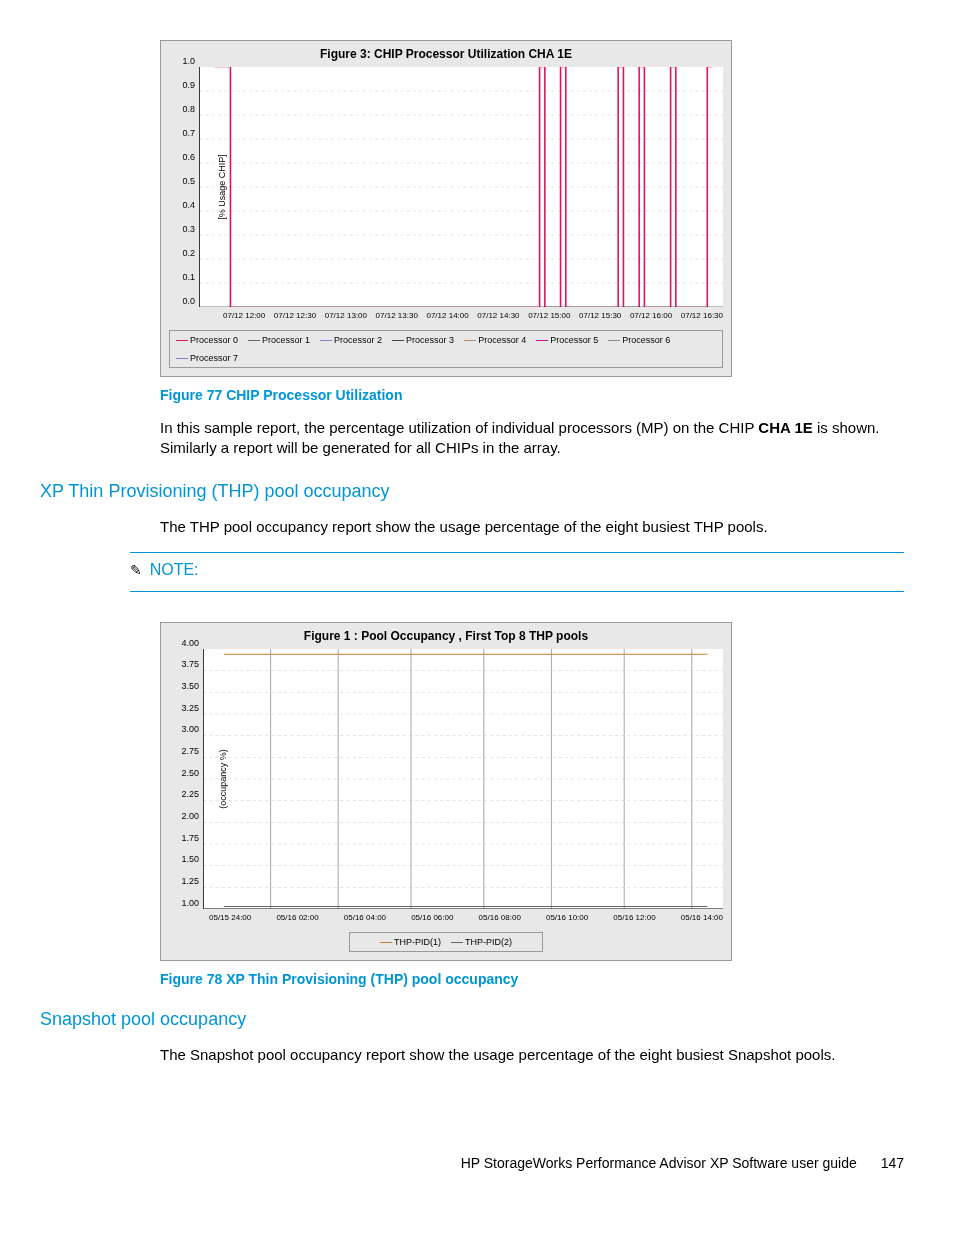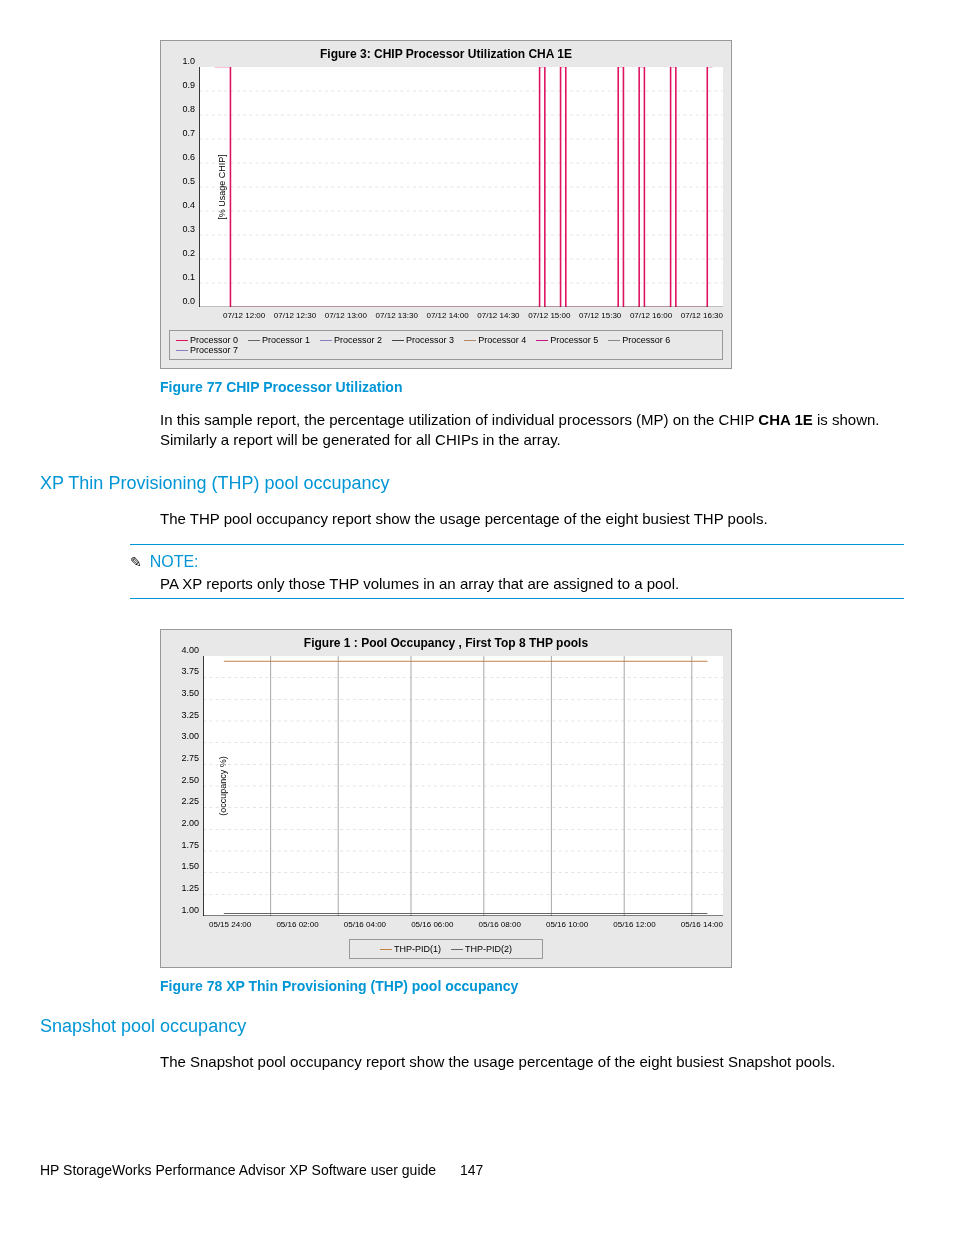--- a/index.html
+++ b/index.html
@@ -55,21 +55,21 @@
     margin-left: 24px;
   }
   .chart-legend {
     border: 1px solid #999;
     background: #e8e8e8;
     margin: 4px 8px 8px 8px;
     padding: 4px 6px;
     font-size: 9px;
     display: flex;
     flex-wrap: wrap;
-    gap: 0 10px;
+    gap: 8px 10px;
   }
   .leg-item { white-space: nowrap; }
   .leg-swatch {
     display:inline-block;
     width: 12px;
     border-top: 1px solid;
     vertical-align: middle;
     margin-right: 2px;
   }
   .fig-caption {
@@ -89,40 +89,40 @@
     color: #0096d6;
     font-family: "Arial Narrow", Arial, sans-serif;
     font-weight: normal;
     font-size: 18px;
     margin: 22px 0 8px 0;
   }
   .note-block {
     margin: 14px 0 14px 90px;
     border-top: 1px solid #0096d6;
     border-bottom: 1px solid #0096d6;
-    padding: 8px 0 6px 0;
+    padding: 8px 0 12px 0;
   }
   .note-label {
     color: #0096d6;
     font-family: "Arial Narrow", Arial, sans-serif;
     font-size: 16px;
   }
   .note-icon {
     font-size: 14px;
     margin-right: 4px;
   }
   .note-text {
     font-family: "Arial Narrow", Arial, sans-serif;
     font-size: 15px;
     margin-left: 30px;
     margin-top: 4px;
   }
   .footer {
     margin-top: 90px;
-    text-align: left;
+    text-align: right;
     font-family: "Arial Narrow", Arial, sans-serif;
     font-size: 14px;
   }
   .footer .pnum { margin-left: 20px; }
   svg.plotsvg { position:absolute; top:0; left:0; width:100%; height:100%; }
 </style>
 </head>
 <body>
 
 <div class="chart-box" style="width:570px;">
@@ -190,21 +190,20 @@
 </p>
 
 <h2 class="section">XP Thin Provisioning (THP) pool occupancy</h2>
 <p class="body-text">The THP pool occupancy report show the usage percentage of the eight busiest THP pools.</p>
 
 <div class="note-block">
   <div>
     <span class="note-icon">✎</span>
     <span class="note-label">NOTE:</span>
   </div>
-  <div class="note-text">PA XP reports only those THP volumes in an array that are assigned to a pool.</div>
 </div>
 
 <div class="chart-box" style="width:570px; margin-top:30px;">
   <div class="chart-title">Figure 1 : Pool Occupancy , First Top 8 THP pools</div>
   <div class="chart-plot" style="height:260px; margin-left:42px;">
     <span class="y-label">(occupancy %)</span>
     <span class="y-tick" style="bottom:-4px">1.00</span>
     <span class="y-tick" style="bottom:calc(8.33% - 4px)">1.25</span>
     <span class="y-tick" style="bottom:calc(16.67% - 4px)">1.50</span>
     <span class="y-tick" style="bottom:calc(25% - 4px)">1.75</span>

